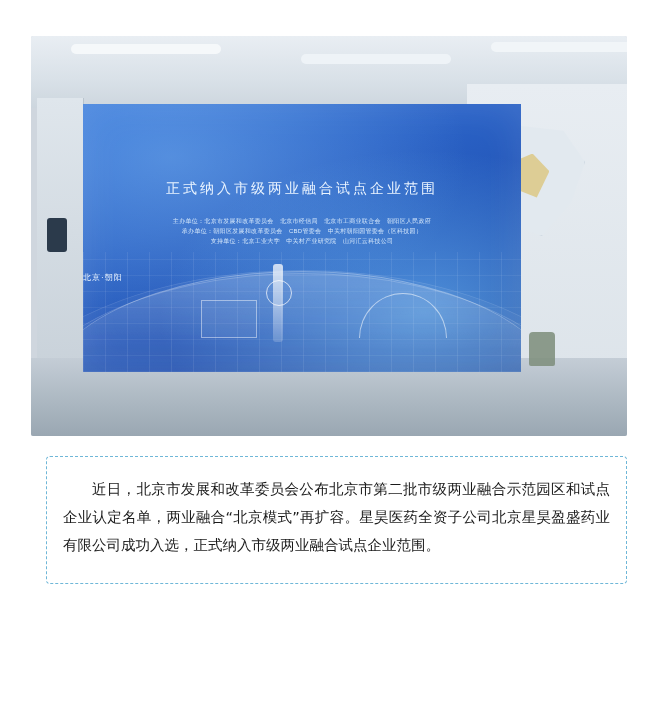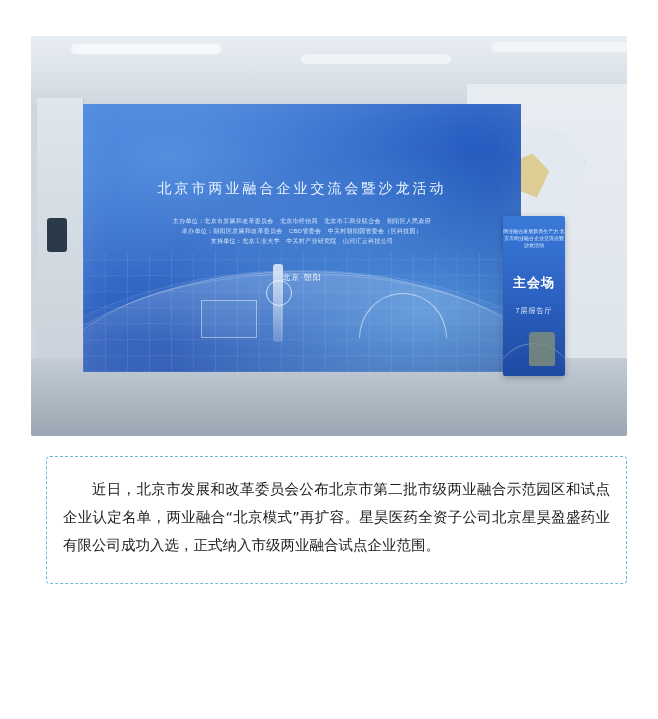--- a/index.html
+++ b/index.html
@@ -177,21 +177,21 @@
     text-align: center;
     color: #d6e8fb;
     font-size: 6px;
     line-height: 10px;
     letter-spacing: .3px;
   }
   .led-orgs span { display: block; }
   .led-place {
     position: absolute;
     top: 168px; left: 0; right: 0;
-    text-align: center;
+    text-align: left;
     color: #eaf4ff;
     font-size: 8px;
     letter-spacing: 1px;
   }
   
   .photo .banner {
     position: absolute;
     right: 62px; top: 180px;
     width: 62px; height: 160px;
     background: linear-gradient(180deg, #3a7ad9 0%, #2a5fbe 55%, #1f4aa2 100%);
@@ -269,36 +269,29 @@
 
     <div class="led">
       <div class="grid"></div>
       <div class="wave w3"></div>
       <div class="wave w2"></div>
       <div class="wave"></div>
       <div class="box"></div>
       <div class="tower"></div>
       <div class="arch"></div>
 
-      <div class="led-sub">北京市两业融合企业交流会暨沙龙活动</div>
+      <div class="led-sub">正式纳入市级两业融合试点企业范围</div>
       <div class="led-orgs">
         <span>主办单位：北京市发展和改革委员会　北京市经信局　北京市工商业联合会　朝阳区人民政府</span>
         <span>承办单位：朝阳区发展和改革委员会　CBD管委会　中关村朝阳园管委会（区科技园）</span>
         <span>支持单位：北京工业大学　中关村产业研究院　山河汇云科技公司</span>
       </div>
       <div class="led-place">北京·朝阳</div>
     </div>
 
-    <div class="banner">
-      <div class="b-top">两业融合发展新质生产力
-北京市两业融合企业交流会暨沙龙活动</div>
-      <div class="b-main">主会场</div>
-      <div class="b-sub">7层报告厅</div>
-      <div class="b-wave"></div>
-    </div>
 
     <div class="plant"></div>
   </div>
 
   <div class="textbox">
     <p class="para">近日，北京市发展和改革委员会公布北京市第二批市级两业融合示范园区和试点企业认定名单，两业融合“北京模式”再扩容。星昊医药全资子公司北京星昊盈盛药业有限公司成功入选，正式纳入市级两业融合试点企业范围。</p>
   </div>
 
 </div>
 

